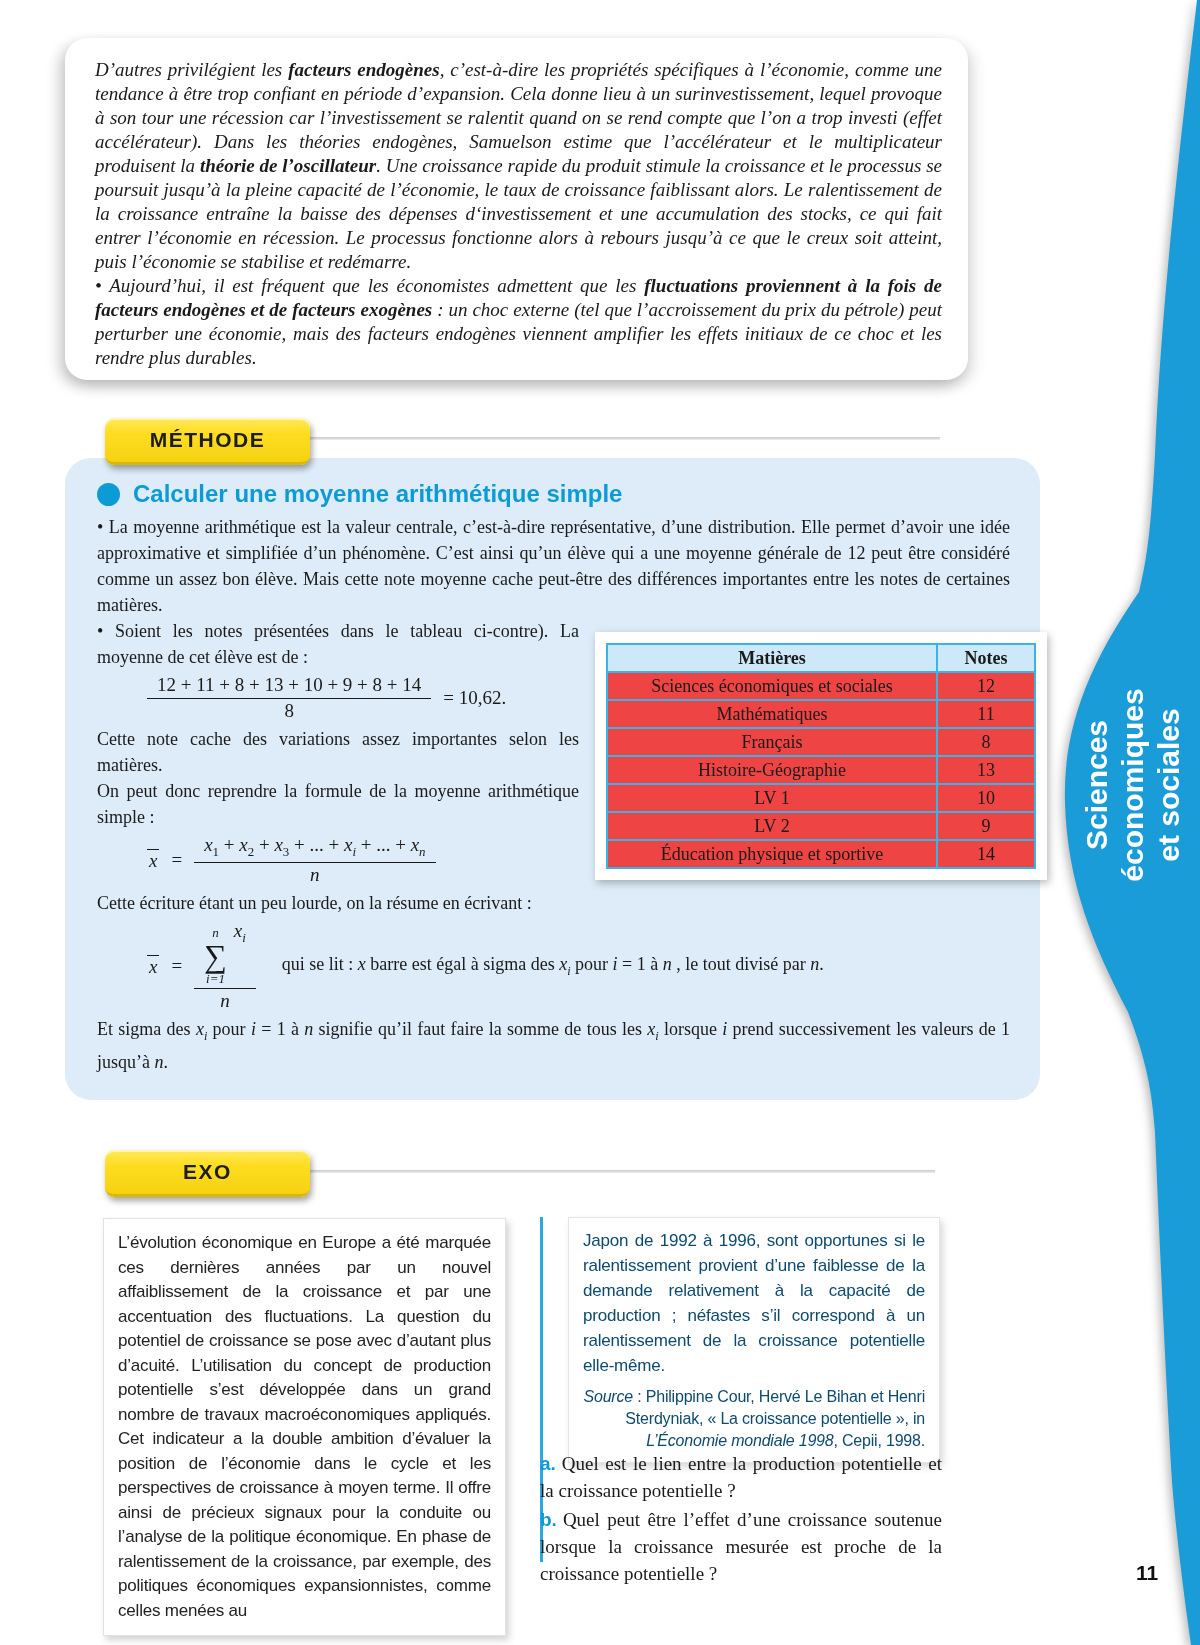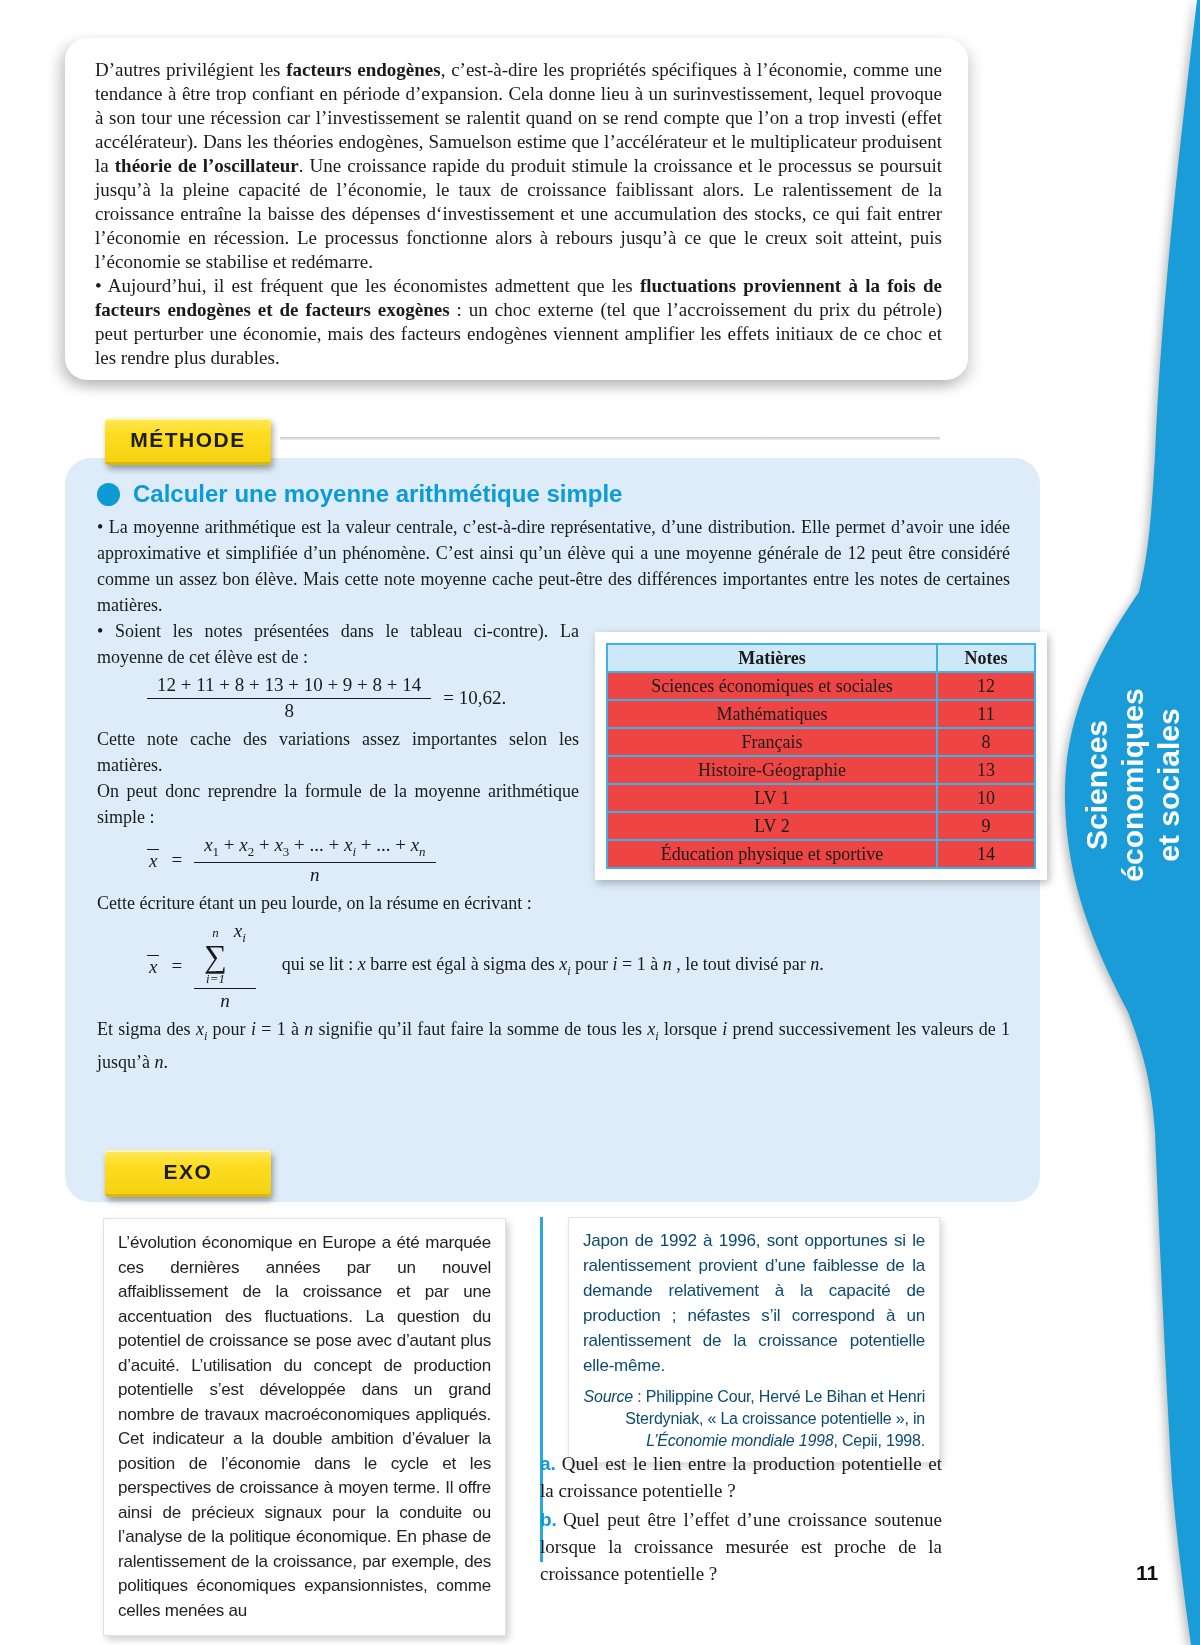--- a/index.html
+++ b/index.html
@@ -7,42 +7,42 @@
     width:1200px;height:1645px;position:relative;background:#ffffff;
     font-family:"Liberation Serif",serif;color:#1a1a1a;overflow:hidden;
   }
   
   .top-box{
     position:absolute;left:65px;top:38px;width:903px;height:342px;
     background:#fff;border-radius:22px;
     box-shadow:-6px 6px 14px rgba(0,0,0,.20), 6px 6px 14px rgba(0,0,0,.12);
     box-sizing:border-box;padding:20px 26px 0 30px;
   }
-  .top-box-text{font-size:19px;line-height:24px;text-align:justify;}
+  .top-box-text{font-size:19px;line-height:24px;text-align:justify;font-style:italic;}
   
   .badge{
-    position:absolute;width:166px;height:44px;z-index:3;
+    position:absolute;width:205px;height:44px;z-index:3;
     background:linear-gradient(180deg,#ffe95e 0%,#fedd20 35%,#f5d111 100%);
-    border-radius:4px;border-bottom:3px solid #d9b70b;
+    border-radius:9px;border-bottom:3px solid #d9b70b;
     box-shadow:2px 4px 6px rgba(0,0,0,.35), inset 0 2px 0 rgba(255,255,255,.55);
     display:flex;align-items:center;justify-content:center;
     font-family:"Liberation Sans",sans-serif;font-weight:bold;font-size:21px;
     letter-spacing:1.5px;color:#1d1d1b;
   }
   .badge-line{
     position:absolute;height:3px;z-index:1;
     background:linear-gradient(180deg,#c9c9c9,#efefef);
   }
   .methode-badge{left:105px;top:418px;}
   .methode-line{left:280px;top:437px;width:660px;}
   .exo-badge{left:105px;top:1150px;}
   .exo-line{left:280px;top:1170px;width:655px;}
   
   .methode-box{
-    position:absolute;left:65px;top:458px;width:975px;height:744px;
+    position:absolute;left:65px;top:458px;width:975px;height:642px;
     background:#ddecf8;border-radius:26px;box-sizing:border-box;
     padding:22px 30px 13px 32px;z-index:2;
   }
   .m-heading{display:flex;align-items:center;gap:13px;margin-bottom:6px;}
   .m-bullet{width:23px;height:23px;border-radius:50%;background:#0d9bd6;flex:0 0 auto;}
   .m-title{font-family:"Liberation Sans",sans-serif;font-weight:bold;font-size:24px;color:#0d9bd6;}
   .m-text{font-size:18px;line-height:26px;text-align:justify;}
   
   .table-card{
     float:right;width:452px;margin:14px -37px 12px 16px;

